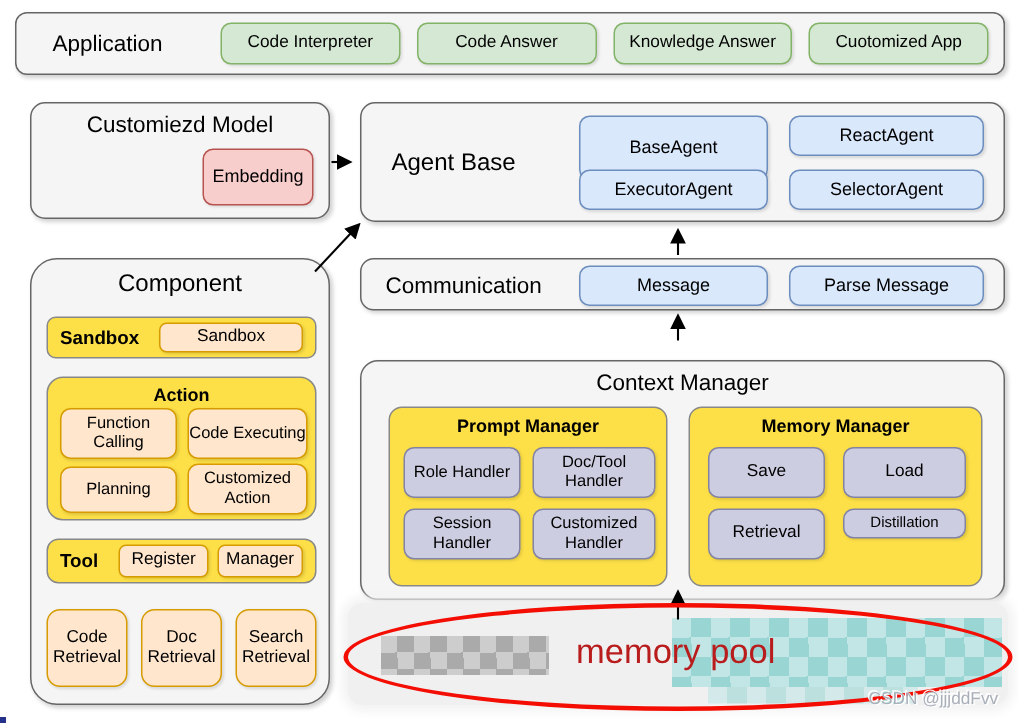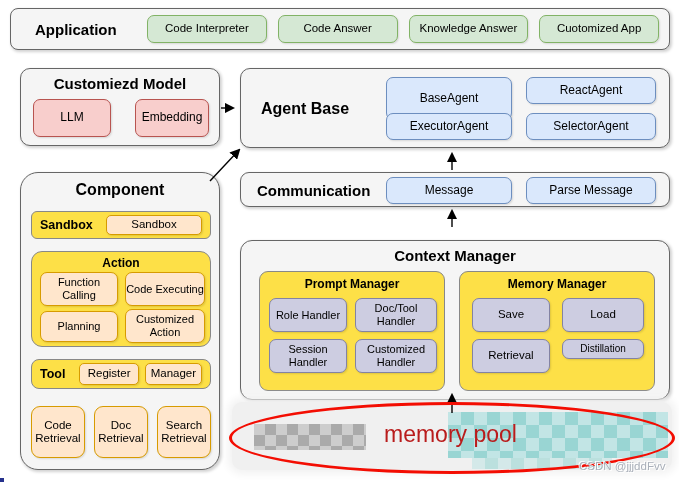--- a/index.html
+++ b/index.html
@@ -21,21 +21,21 @@
   .chip{
     position:absolute;display:flex;align-items:center;justify-content:center;
     text-align:center;border-radius:7px;box-sizing:border-box;
     font-size:11.5px;line-height:1.15;box-shadow:1px 1px 2px rgba(0,0,0,0.12);
   }
   .green {background:#d5e8d4;border:1px solid #82b366;}
   .pink  {background:#f8cecc;border:1px solid #b85450;}
   .blue  {background:#dae8fc;border:1px solid #6c8ebf;}
   .orange{background:#ffe6cc;border:1px solid #d79b00;}
   .purple{background:#cdcde1;border:1px solid #8383a3;}
-  .title-lg{font-weight:bold;font-size:15px;}
+  .title-lg{font-weight:normal;font-size:15px;}
   .title-md{font-weight:bold;font-size:12px;text-align:center;}
   #arrow-layer{position:absolute;left:0;top:0;z-index:5;pointer-events:none;}
   .mosaic-gray{
     position:absolute;
     background:repeating-conic-gradient(#9e9e9e 0% 25%, #c7c7c7 0% 50%);
     background-size:22px 22px;opacity:.85;
   }
   .mosaic-teal{
     position:absolute;
     background:repeating-conic-gradient(#8fd2d0 0% 25%, #bde4e4 0% 50%);
@@ -48,21 +48,20 @@
 <div class="container" style="left:10px;top:8px;width:660px;height:42px;border-radius:8px;display:flex;align-items:center;padding:0 10px 0 24px;">
   <div class="title-lg" style="width:112px;flex:0 0 auto;">Application</div>
   <div class="chip green" style="position:static;flex:1;height:28px;margin-right:11px;">Code Interpreter</div>
   <div class="chip green" style="position:static;flex:1;height:28px;margin-right:11px;">Code Answer</div>
   <div class="chip green" style="position:static;flex:1;height:28px;margin-right:11px;">Knowledge Answer</div>
   <div class="chip green" style="position:static;flex:1;height:28px;">Cuotomized App</div>
 </div>
 
 <div class="container" style="left:20px;top:68px;width:200px;height:78px;">
   <div class="title-lg" style="text-align:center;margin-top:6px;">Customiezd Model</div>
-  <div class="chip pink" style="left:12px;top:30px;width:78px;height:38px;font-size:12px;">LLM</div>
   <div class="chip pink" style="left:114px;top:30px;width:74px;height:38px;font-size:12px;">Embedding</div>
 </div>
 
 <div class="container" style="left:240px;top:68px;width:430px;height:80px;">
   <div class="title-lg" style="position:absolute;left:20px;top:0;height:80px;display:flex;align-items:center;font-size:16px;">Agent Base</div>
   <div class="chip blue" style="left:145px;top:8px;width:126px;height:43px;font-size:12px;">BaseAgent</div>
   <div class="chip blue" style="left:285px;top:8px;width:130px;height:27px;font-size:12px;">ReactAgent</div>
   <div class="chip blue" style="left:145px;top:44px;width:126px;height:27px;font-size:12px;">ExecutorAgent</div>
   <div class="chip blue" style="left:285px;top:44px;width:130px;height:27px;font-size:12px;">SelectorAgent</div>
 </div>

